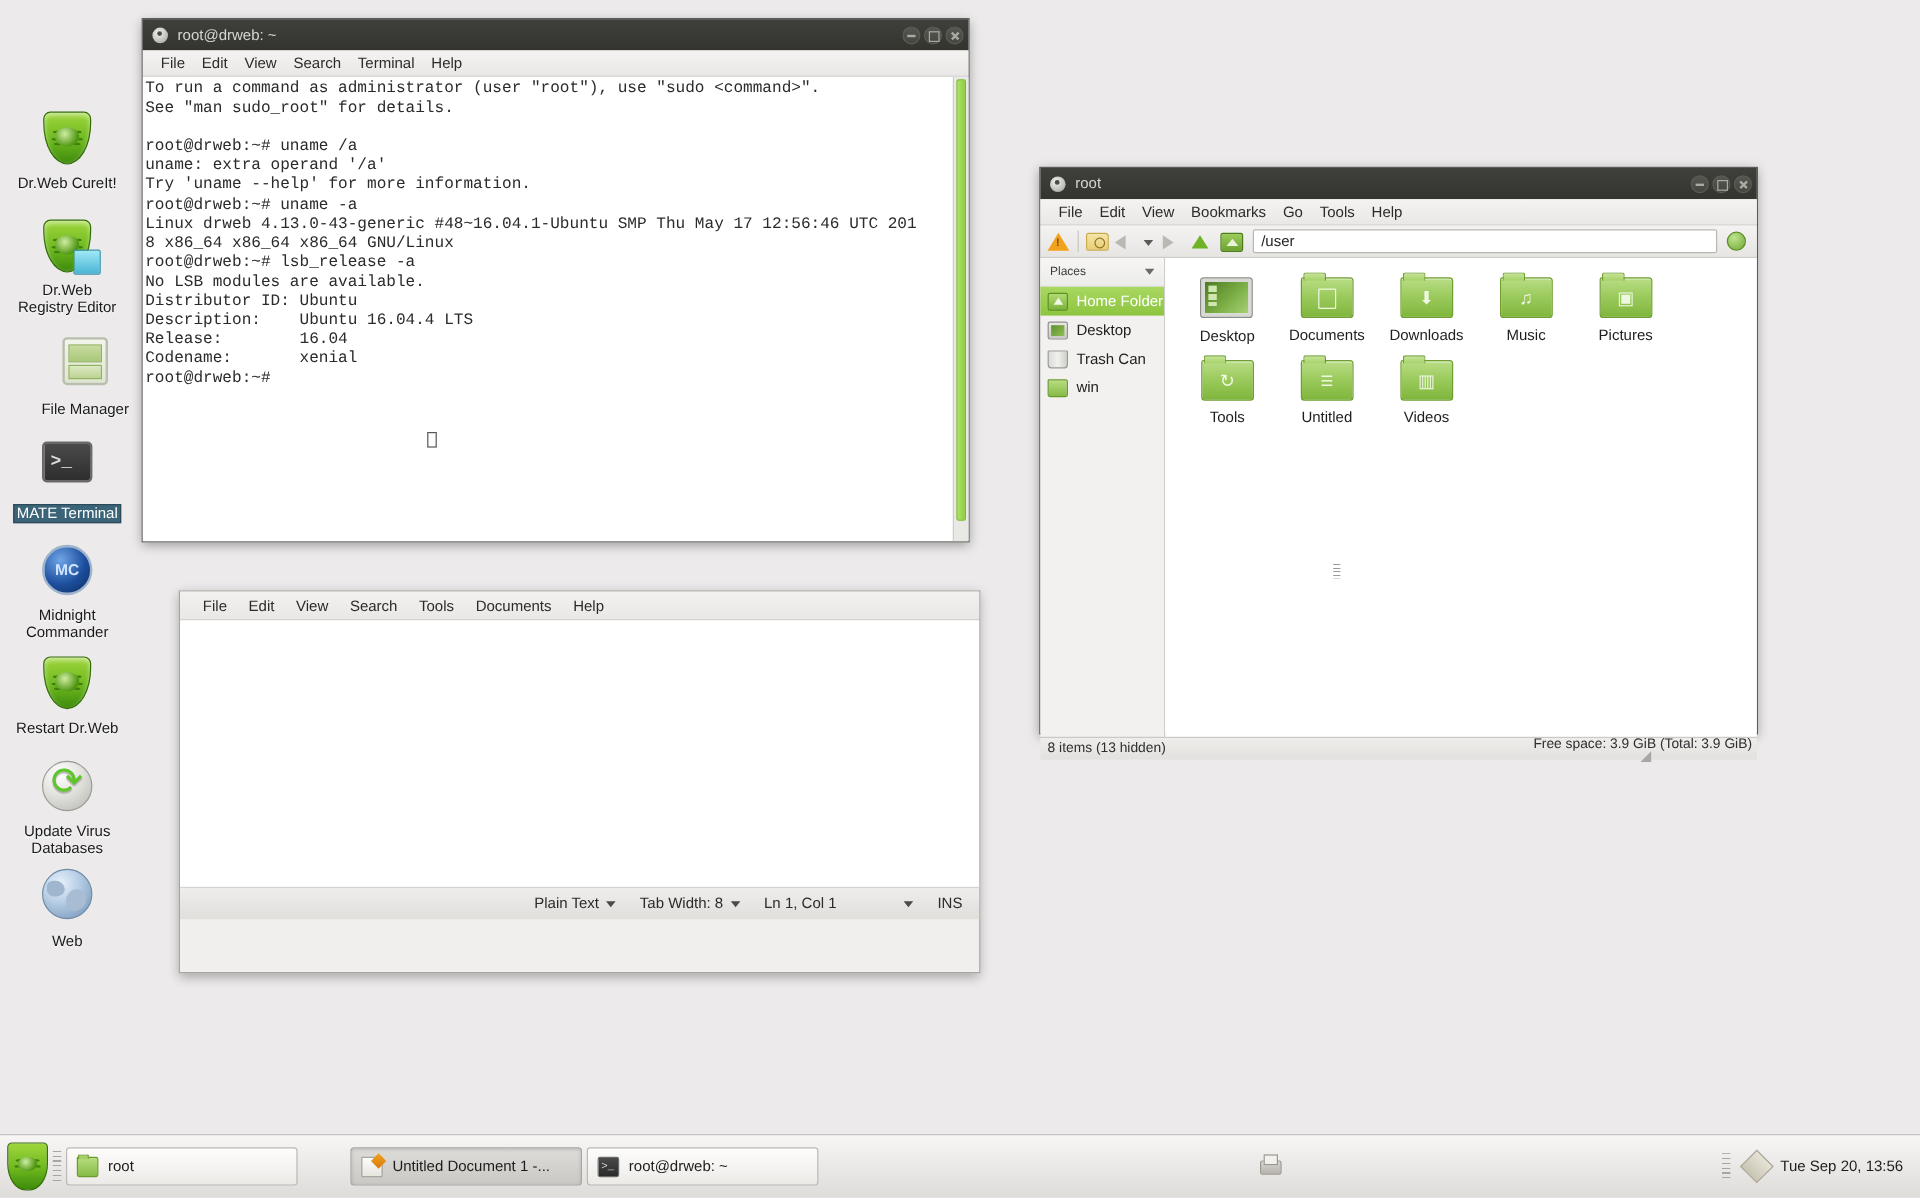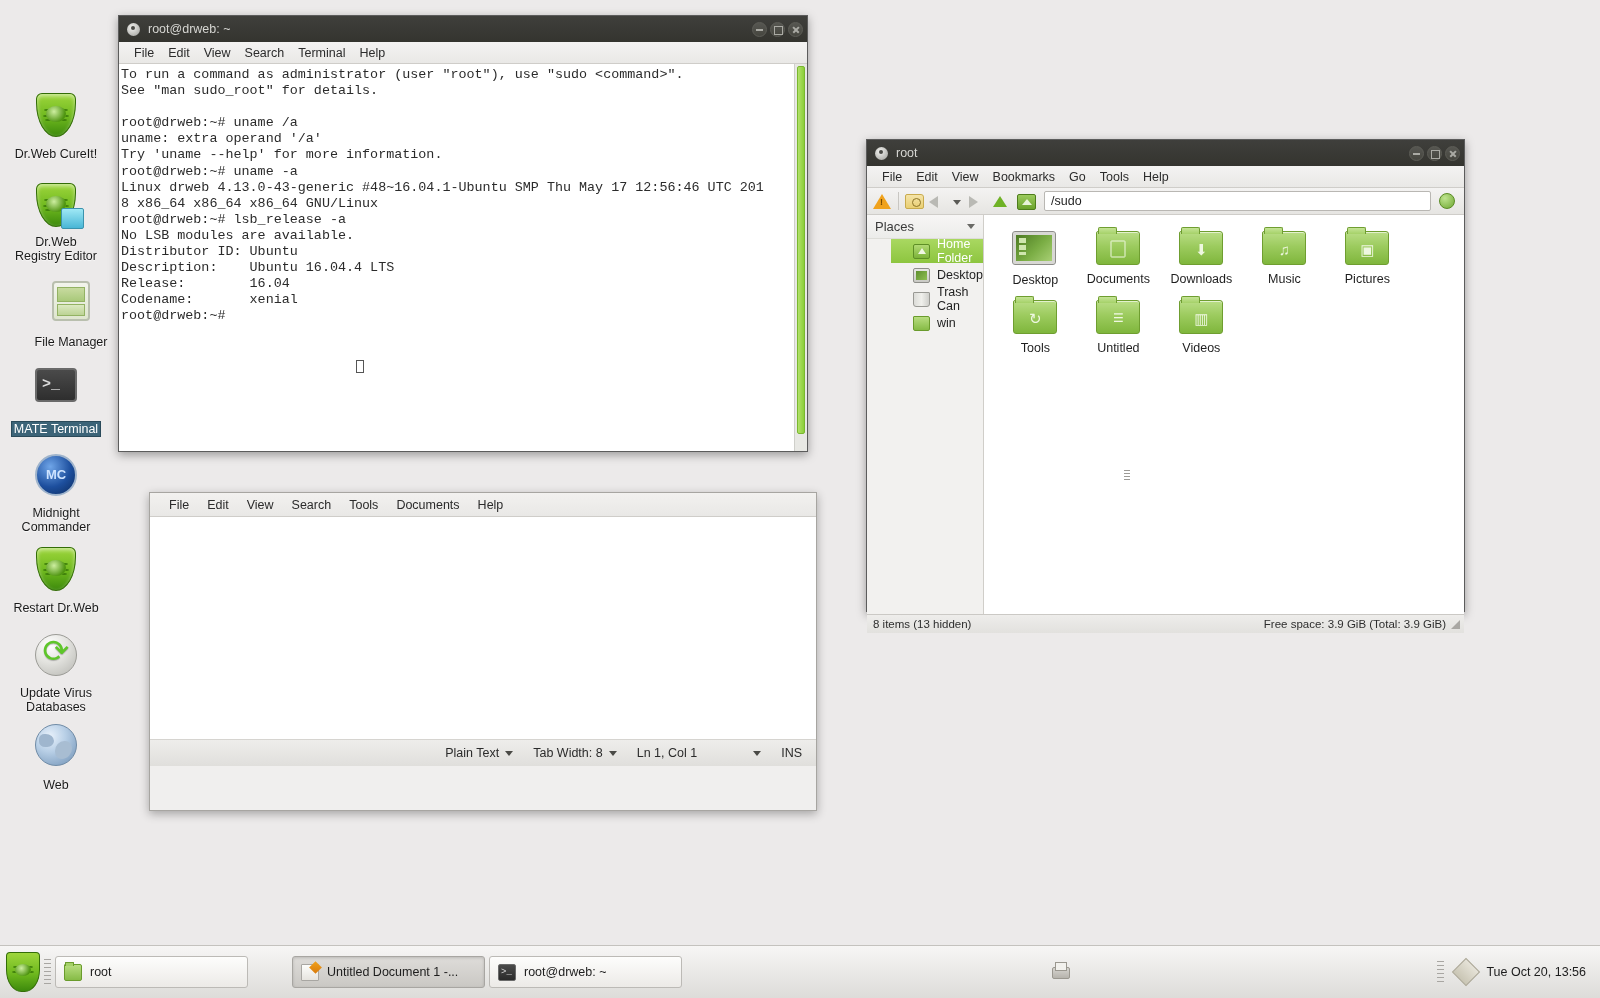--- a/index.html
+++ b/index.html
@@ -371,34 +371,33 @@
   #fm-side {
     width: 143px;
     background: #f2f1ef;
     border-right: 1px solid #d0cec9;
     display: flex; flex-direction: column;
   }
   #fm-side-hdr {
     height: 24px;
     display: flex; align-items: center; justify-content: space-between;
     padding: 0 8px;
-    font-size: 13px; color: #3b3b3b;
+    font-size: 10px; color: #3b3b3b;
     border-bottom: 1px solid #ddddd8;
     background: linear-gradient(to bottom,#f7f6f5,#ececea);
   }
   #fm-side-hdr .caret { width:0;height:0;border-left:4px solid transparent;border-right:4px solid transparent;border-top:5px solid #6a6a66;}
   .place {
     display: flex; align-items: center;
     height: 24px;
-    padding-left: 22px;
+    padding-left: 6px;
     font-size: 12.5px;
     color: #1e1e1e;
     gap: 7px;
     cursor: pointer;
-    margin-left: 24px;
   }
   .place.active {
     background: linear-gradient(to bottom,#a9d861,#8dc53f);
     color: #ffffff;
   }
   .pl-ico { width: 17px; height: 15px; flex: 0 0 auto; position: relative; }
   .pl-home {
     background: linear-gradient(to bottom,#b1da73,#7cb33a);
     border: 1px solid #5e8f26; border-radius: 2px;
   }
@@ -853,21 +852,21 @@
         </div>
       <div class="tb-ico">
           <div class="arrow-r"></div>
         </div>
       <div class="tb-ico">
           <div class="arrow-u"></div>
         </div>
       <div class="tb-ico">
           <div class="home-mini"></div>
         </div>
-      <div id="fm-path">/sudo</div>
+      <div id="fm-path">/user</div>
       <div class="tb-ico" style="margin-left:4px;">
         <div style="width:16px;height:16px;margin-top:2px;border-radius:50%;background:radial-gradient(circle at 35% 30%,#bfe48f,#6fa832);border:1px solid #5a8c24;"></div>
       </div>
     </div>
     <div id="fm-main">
       <div id="fm-side">
         <div id="fm-side-hdr">
           <span>Places</span>
           <span class="caret"></span>
         </div>
@@ -960,21 +959,21 @@
                 </div>
               </div>
             <div class="fi-label">Videos</div>
           </div>
 
         </div>
       </div>
     </div>
     <div id="fm-status">
       <span>8 items (13 hidden)</span>
-      <span style="display:flex;align-items:center;">
+      <span style="display:flex;align-items:center;flex-direction:column;">
         <span>Free space: 3.9 GiB (Total: 3.9 GiB)</span>
         <span id="fm-resize"></span>
       </span>
     </div>
   </div>
 
   <div id="ed-window">
     <div id="ed-menubar">
       <div class="mi">File</div>
       <div class="mi">Edit</div>
@@ -1027,15 +1026,15 @@
     <span>root@drweb: ~</span>
   </div>
 
   <div id="tb-spacer"></div>
   <div id="tb-printer"></div>
   <div id="tb-spacer2" style="flex:1 1 auto;"></div>
 
   <div id="tb-right">
     <span id="tb-right-grip"></span>
     <span id="tb-workspace"></span>
-    <span id="tb-clock">Tue Oct 20, 13:56</span>
+    <span id="tb-clock">Tue Sep 20, 13:56</span>
   </div>
 </div>
 
 </body></html>

